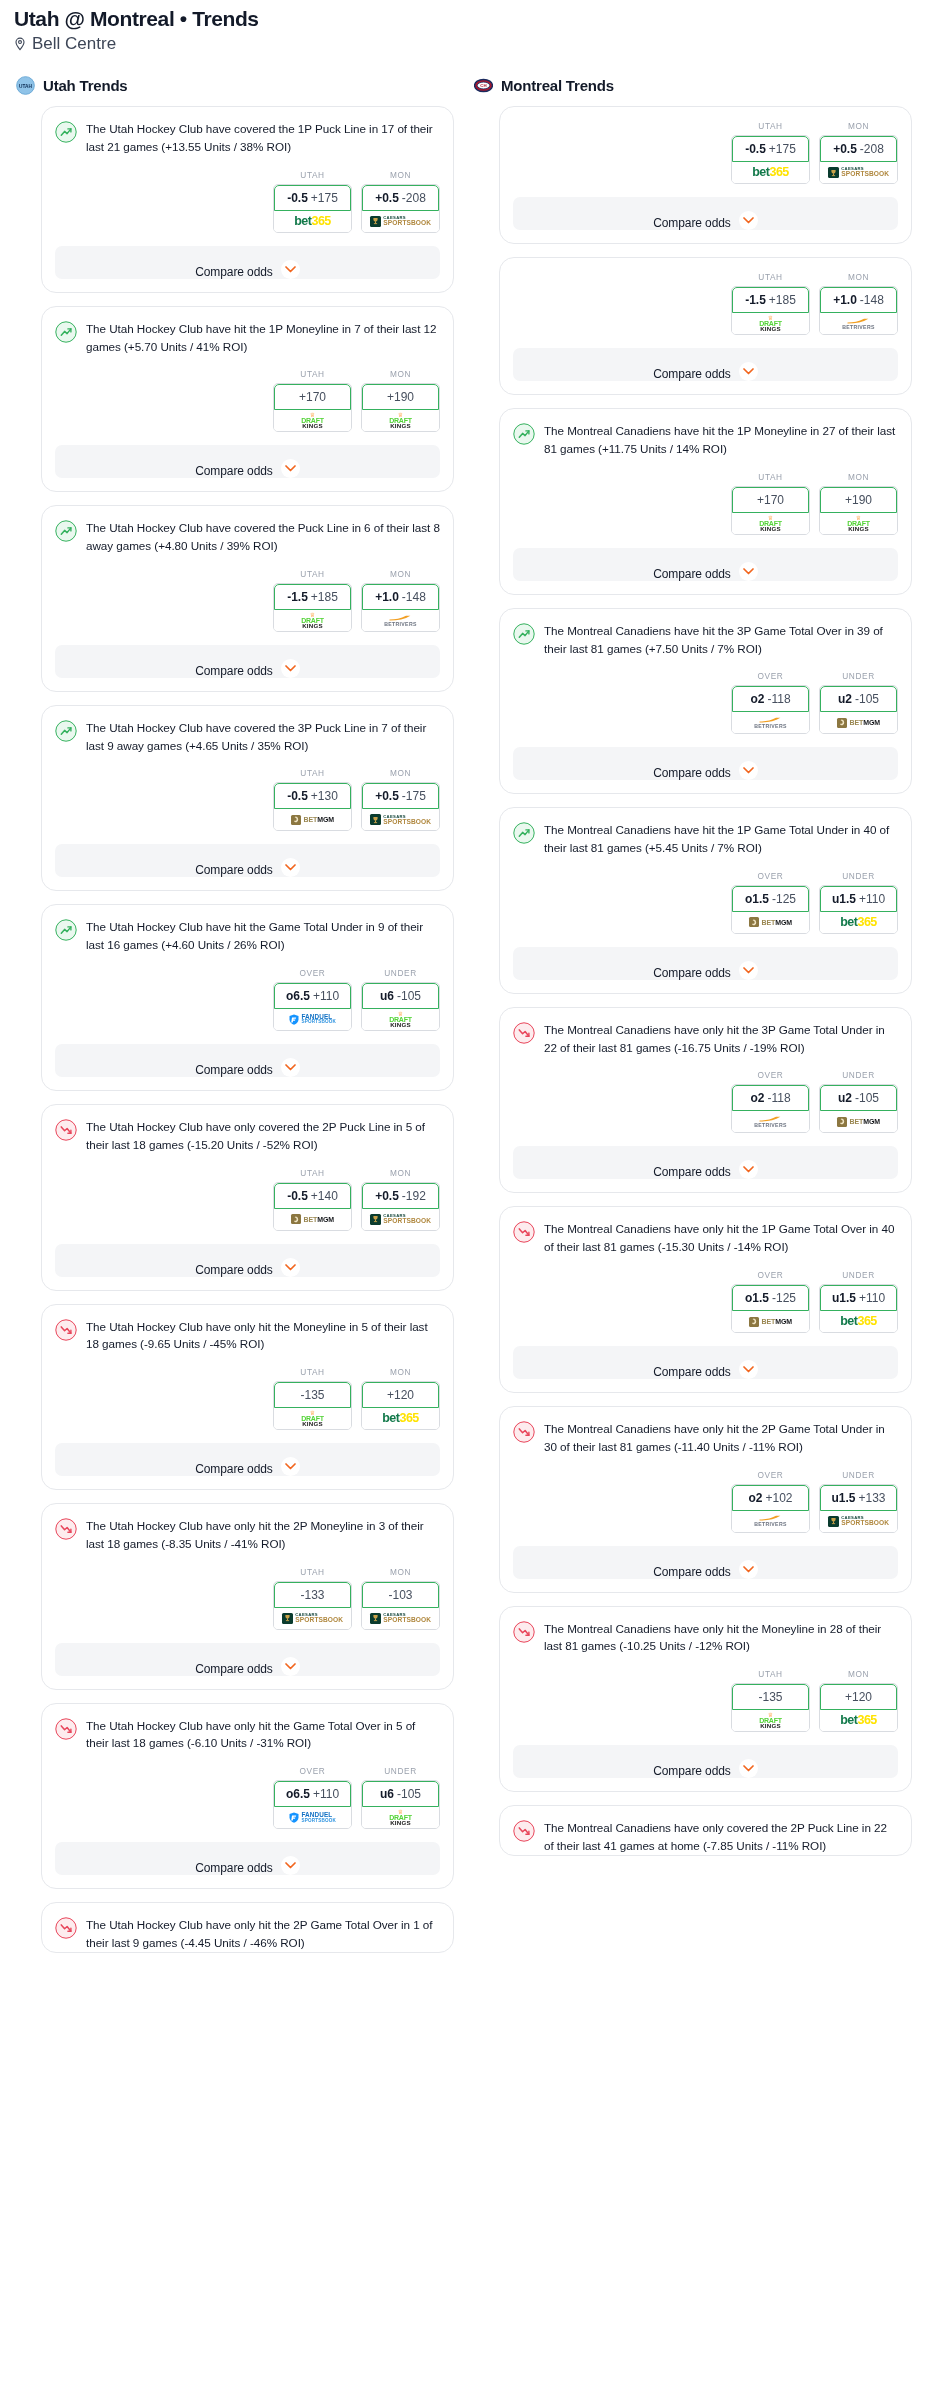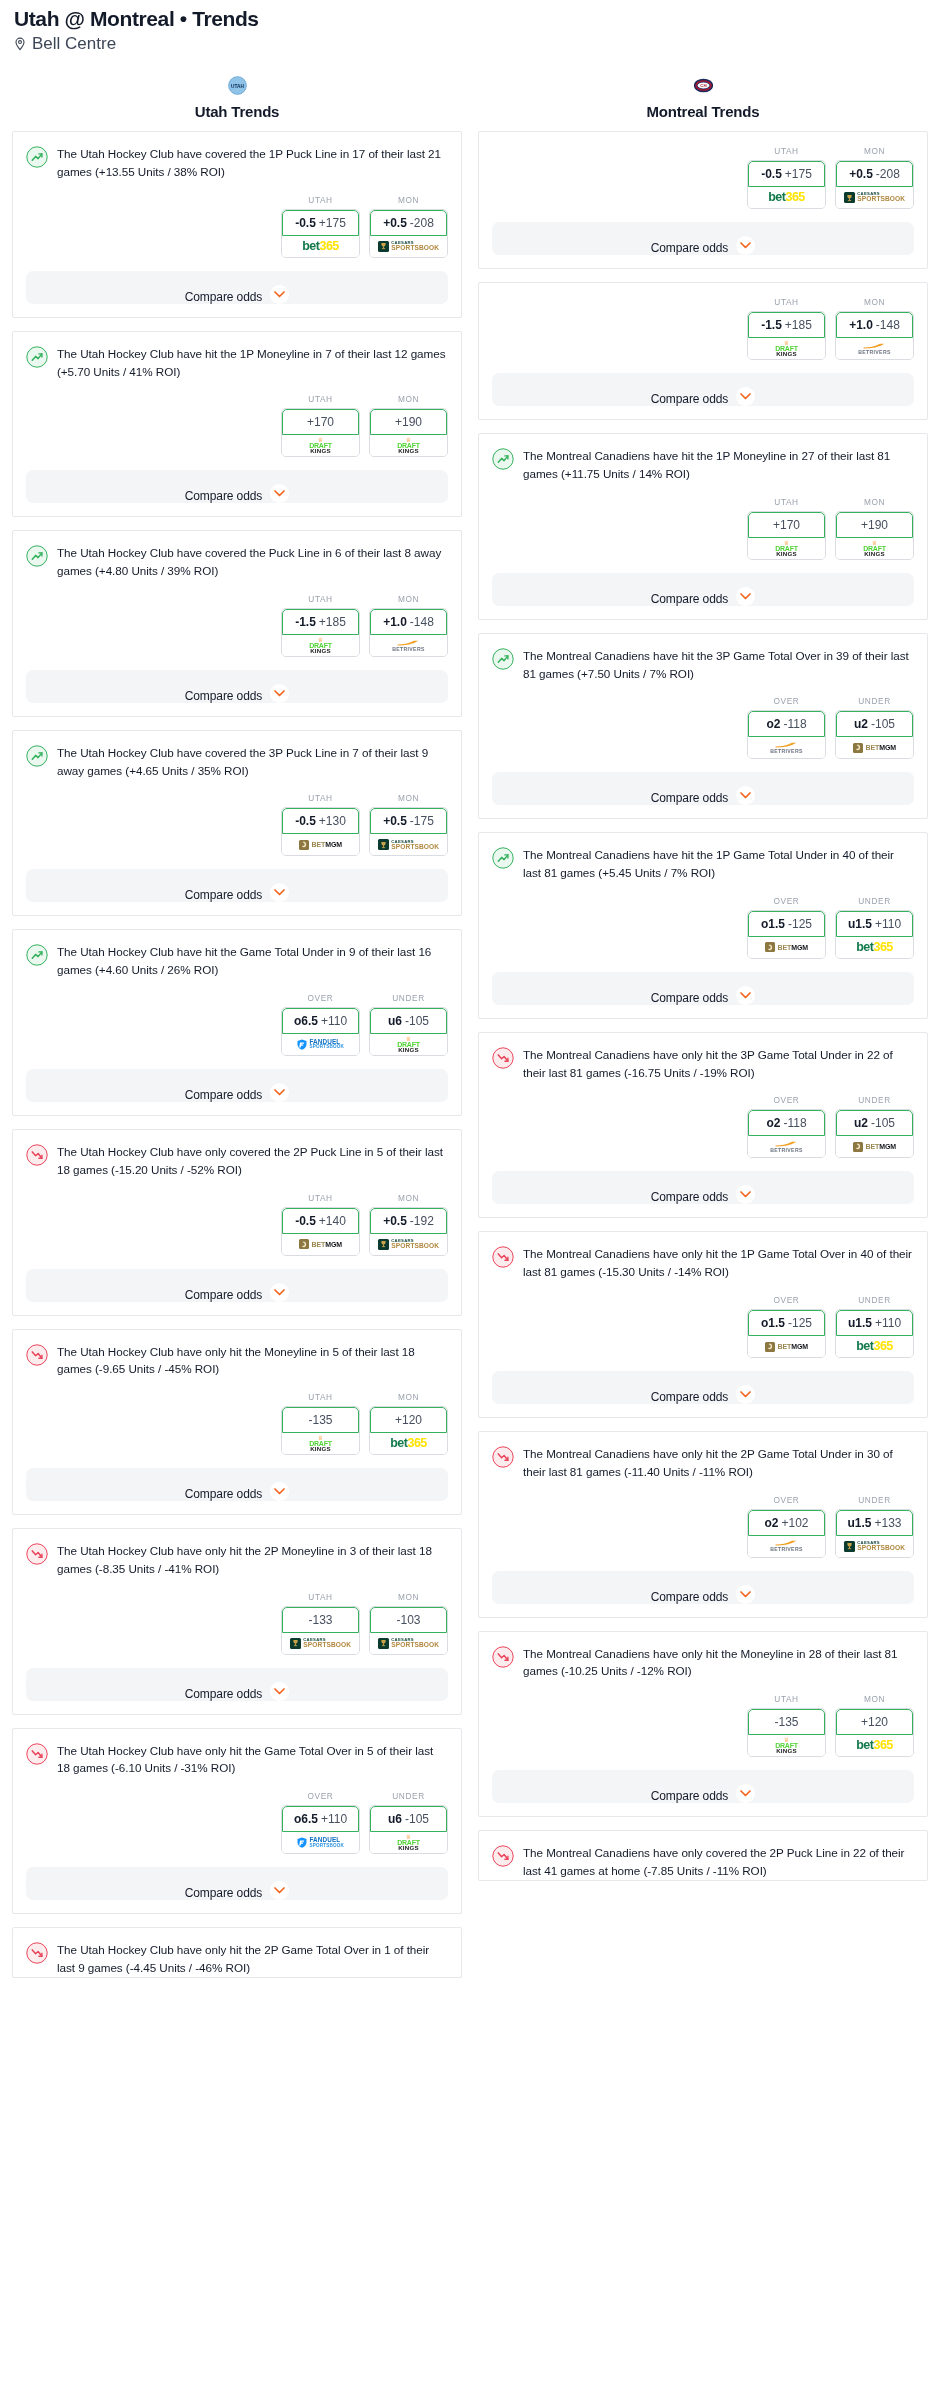--- a/index.html
+++ b/index.html
@@ -2,21 +2,21 @@
 <html><head>
 <meta charset="utf-8">
 <style>
   * { box-sizing: border-box; margin: 0; padding: 0; }
   html, body {
     width: 940px;
     background: #ffffff;
     font-family: "Liberation Sans", sans-serif;
     color: #131a29;
   }
-  .page { width: 940px; padding: 0 0 0 0; }
+  .page { width: 940px; padding: 0 16px 0 0; }
 
   
   .hdr { padding: 6px 14px 0 14px; }
   .hdr-title {
     font-size: 21px;
     font-weight: bold;
     letter-spacing: -0.4px;
     color: #131a29;
     line-height: 1.2;
   }
@@ -39,39 +39,39 @@
     margin-top: 22px;
     align-items: start;
   }
   .col { min-width: 0; }
 
   .col-head {
     display: flex;
     align-items: center;
     gap: 8px;
     padding: 0 4px 11px 4px;
-    flex-direction: column;
   }
   .col-head-title {
     font-size: 15px;
     font-weight: bold;
     letter-spacing: -0.2px;
     color: #131a29;
   }
 
   
   .team-badge { width: 19px; height: 19px; flex: 0 0 auto; }
 
   
   .card {
     border: 1px solid #e6e8ec;
-    border-radius: 2px;
+    border-radius: 15px;
     background: #fff;
     margin-bottom: 13px;
     overflow: hidden;
+    margin-left: 29px;
   }
   .card-body { padding: 13px 13px 0 13px; }
   .trend-row { display: flex; gap: 9px; align-items: flex-start; }
   .trend-ic { width: 22px; height: 22px; flex: 0 0 auto; margin-top: 1px; }
   .trend-txt {
     font-size: 11.7px;
     line-height: 1.52;
     color: #131a29;
     letter-spacing: -0.05px;
   }

